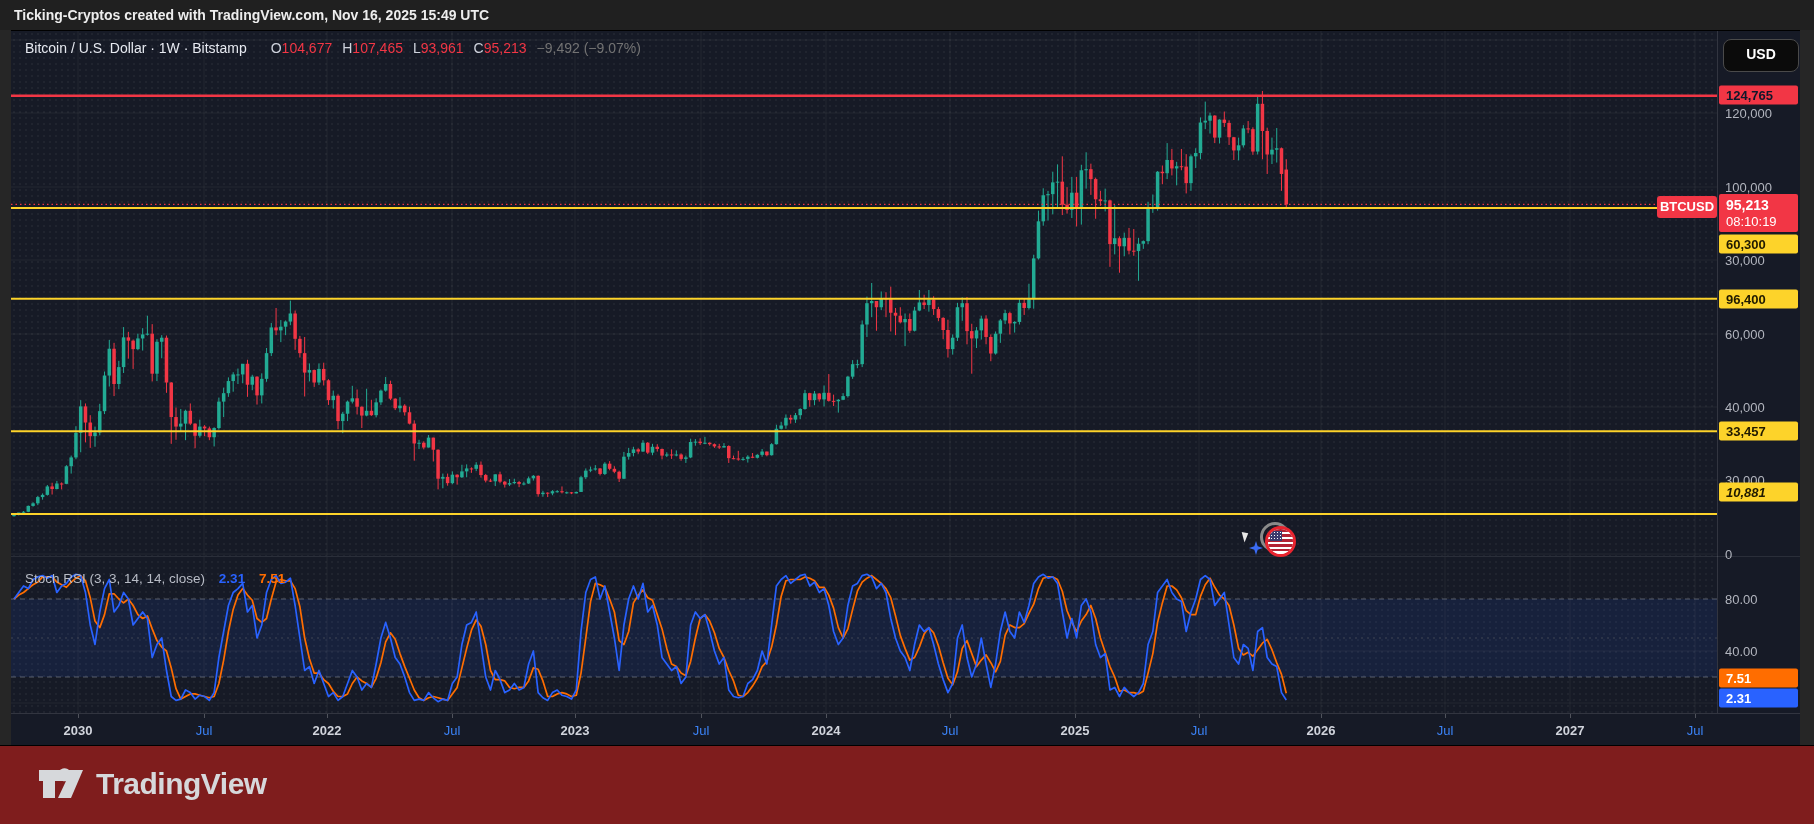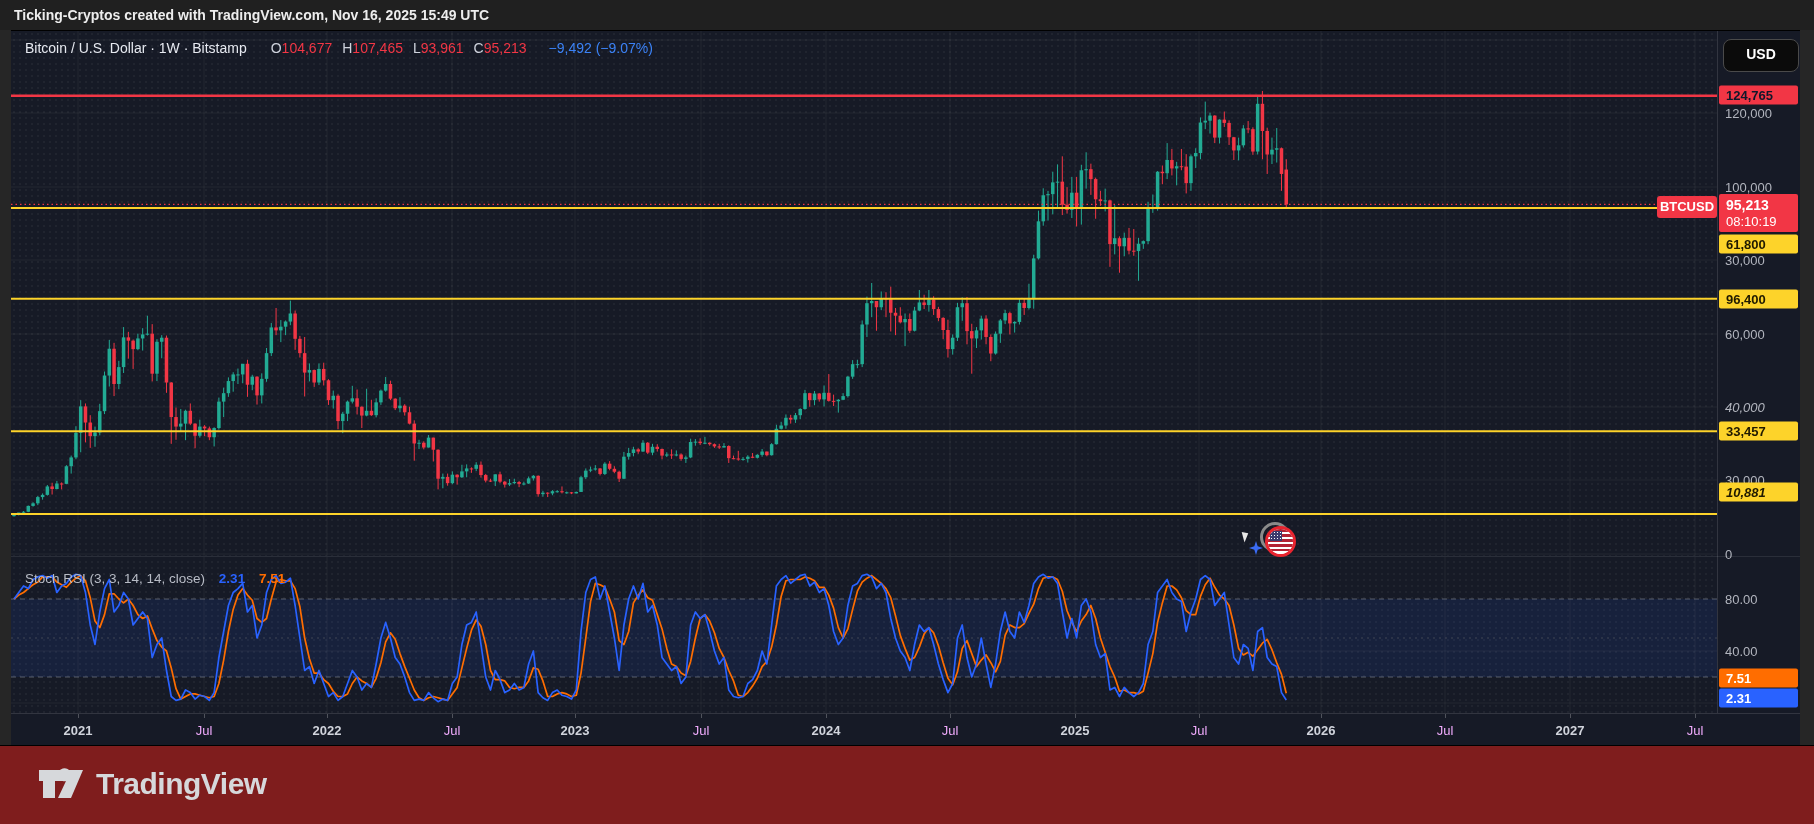--- a/index.html
+++ b/index.html
@@ -12,21 +12,21 @@
   .widget{position:absolute;left:11px;top:30px;width:1789px;height:715px;background:#161a26;border-top:1px solid #000;}
   .plotwrap{position:absolute;left:0;top:0;width:1706px;height:682px;
     background-image:radial-gradient(rgba(255,255,255,.045) .8px,transparent .9px);background-size:6px 6px;}
   svg.plot{position:absolute;left:0;top:0;}
   .pane-sep{position:absolute;left:0;top:525px;width:1789px;height:1px;background:#2a2e39;z-index:4;}
   
   .legend{position:absolute;left:14px;top:9px;z-index:6;font-size:14px;color:#e6e9f0;white-space:nowrap;}
   .legend .sym{margin-right:14px;}
   .legend .k{color:#cfd3dd;margin-left:10px;}
   .legend .v{color:#f23645;}
-  .legend .chg{color:#3b82f6;margin-left:22px;}
+  .legend .chg{color:#737373;margin-left:10px;}
   .stoch-legend{position:absolute;left:14px;top:540px;z-index:6;font-size:13.5px;color:#b8bcc6;white-space:nowrap;}
   .stoch-legend .kv{margin-left:10px;font-weight:bold;}
   .stoch-legend .kval{color:#2962ff;}
   .stoch-legend .dval{color:#ff6d00;}
   
   .axis{position:absolute;left:1706px;top:0;width:83px;height:682px;border-left:1px solid rgba(255,255,255,.12);z-index:5;}
   .tick{position:absolute;left:7px;transform:translateY(-50%);color:#b2b5be;font-size:13px;white-space:nowrap;}
   .plabel{position:absolute;left:1px;right:3px;transform:translateY(-50%);font-size:13px;font-weight:bold;
     border-radius:2px;padding:2px 0 2px 7px;white-space:nowrap;}
   .bg-red{background:#f23645;color:#0f172a;}
@@ -34,21 +34,21 @@
   .bg-orange{background:#ff6d00;color:#fff;}
   .bg-blue{background:#2962ff;color:#fff;}
   .lastprice{position:absolute;left:1px;right:3px;top:163px;background:#f23645;color:#fff;border-radius:2px;
     padding:3px 0 3px 7px;z-index:6;}
   .lastprice .p{font-size:14px;font-weight:bold;line-height:17px;}
   .lastprice .cd{font-size:13px;line-height:15px;}
   .symtag{position:absolute;left:1646px;top:165px;width:60px;height:22px;background:#f23645;color:#fff;
     font-size:13px;font-weight:bold;text-align:center;line-height:22px;border-radius:3px;z-index:6;}
   
   .timeaxis{position:absolute;left:0;top:682px;width:1789px;height:33px;border-top:1px solid rgba(255,255,255,.12);z-index:5;}
-  .tlabel{position:absolute;top:9px;transform:translateX(-50%);color:#f0abfc;font-size:13px;}
+  .tlabel{position:absolute;top:9px;transform:translateX(-50%);color:#3b82f6;font-size:13px;}
   .tlabel.yr{color:#d1d4dc;font-weight:bold;}
   .tmark{position:absolute;top:0;width:1px;height:4px;background:rgba(255,255,255,.25);}
   
   .usd-btn{position:absolute;left:1723px;top:39px;width:74px;height:31px;background:#0b0b0b;border:1px solid #4a4a4a;
     border-radius:8px;color:#fff;font-size:14px;font-weight:bold;text-align:center;line-height:29px;z-index:9;}
   
   .marker{position:absolute;left:1230px;top:488px;width:70px;height:50px;z-index:7;}
   .crescent{position:absolute;left:19px;top:3px;width:30px;height:30px;border-radius:50%;border:3px solid #8a8a8a;box-sizing:border-box;}
   .flagring{position:absolute;left:24px;top:7px;width:31px;height:31px;border-radius:50%;background:#fff;border:3px solid #e8242f;
     box-sizing:border-box;overflow:hidden;}
@@ -668,37 +668,37 @@
 
     <div class="axis" id="axis">
       <div class="lastprice">
         <div class="p">95,213</div>
         <div class="cd">08:10:19</div>
       </div>
     <div class="tick" style="top: 82px;">120,000</div>
         <div class="tick" style="top: 156px;">100,000</div>
         <div class="tick" style="top: 229px;">30,000</div>
         <div class="tick" style="top: 303px;">60,000</div>
-        <div class="tick" style="top: 376px; font-style: italic;">40,000</div>
+        <div class="tick" style="top: 376px;">40,000</div>
         <div class="tick" style="top: 449px;">30,000</div>
         <div class="tick" style="top: 523px;">0</div>
         <div class="tick" style="top: 568px;">80.00</div>
         <div class="tick" style="top: 620px;">40.00</div>
         <div class="plabel bg-red" style="top: 64px;">124,765</div>
-        <div class="plabel bg-yellow" style="top: 213px;">61,800</div>
+        <div class="plabel bg-yellow" style="top: 213px;">60,300</div>
         <div class="plabel bg-yellow" style="top: 268px;">96,400</div>
         <div class="plabel bg-yellow" style="top: 400px;">33,457</div>
         <div class="plabel bg-yellow" style="top: 461px; font-style: italic;">10,881</div>
         <div class="plabel bg-orange" style="top: 647px;">7.51</div>
         <div class="plabel bg-blue" style="top: 667px;">2.31</div>
       </div>
 
     <div class="timeaxis" id="timeaxis">
         <div class="tmark" style="left: 67px;"></div>
-        <div class="tlabel yr" style="left: 67px;">2021</div>
+        <div class="tlabel yr" style="left: 67px;">2030</div>
         <div class="tmark" style="left: 193px;"></div>
         <div class="tlabel" style="left: 193px;">Jul</div>
         <div class="tmark" style="left: 316px;"></div>
         <div class="tlabel yr" style="left: 316px;">2022</div>
         <div class="tmark" style="left: 441px;"></div>
         <div class="tlabel" style="left: 441px;">Jul</div>
         <div class="tmark" style="left: 564px;"></div>
         <div class="tlabel yr" style="left: 564px;">2023</div>
         <div class="tmark" style="left: 690px;"></div>
         <div class="tlabel" style="left: 690px;">Jul</div>

